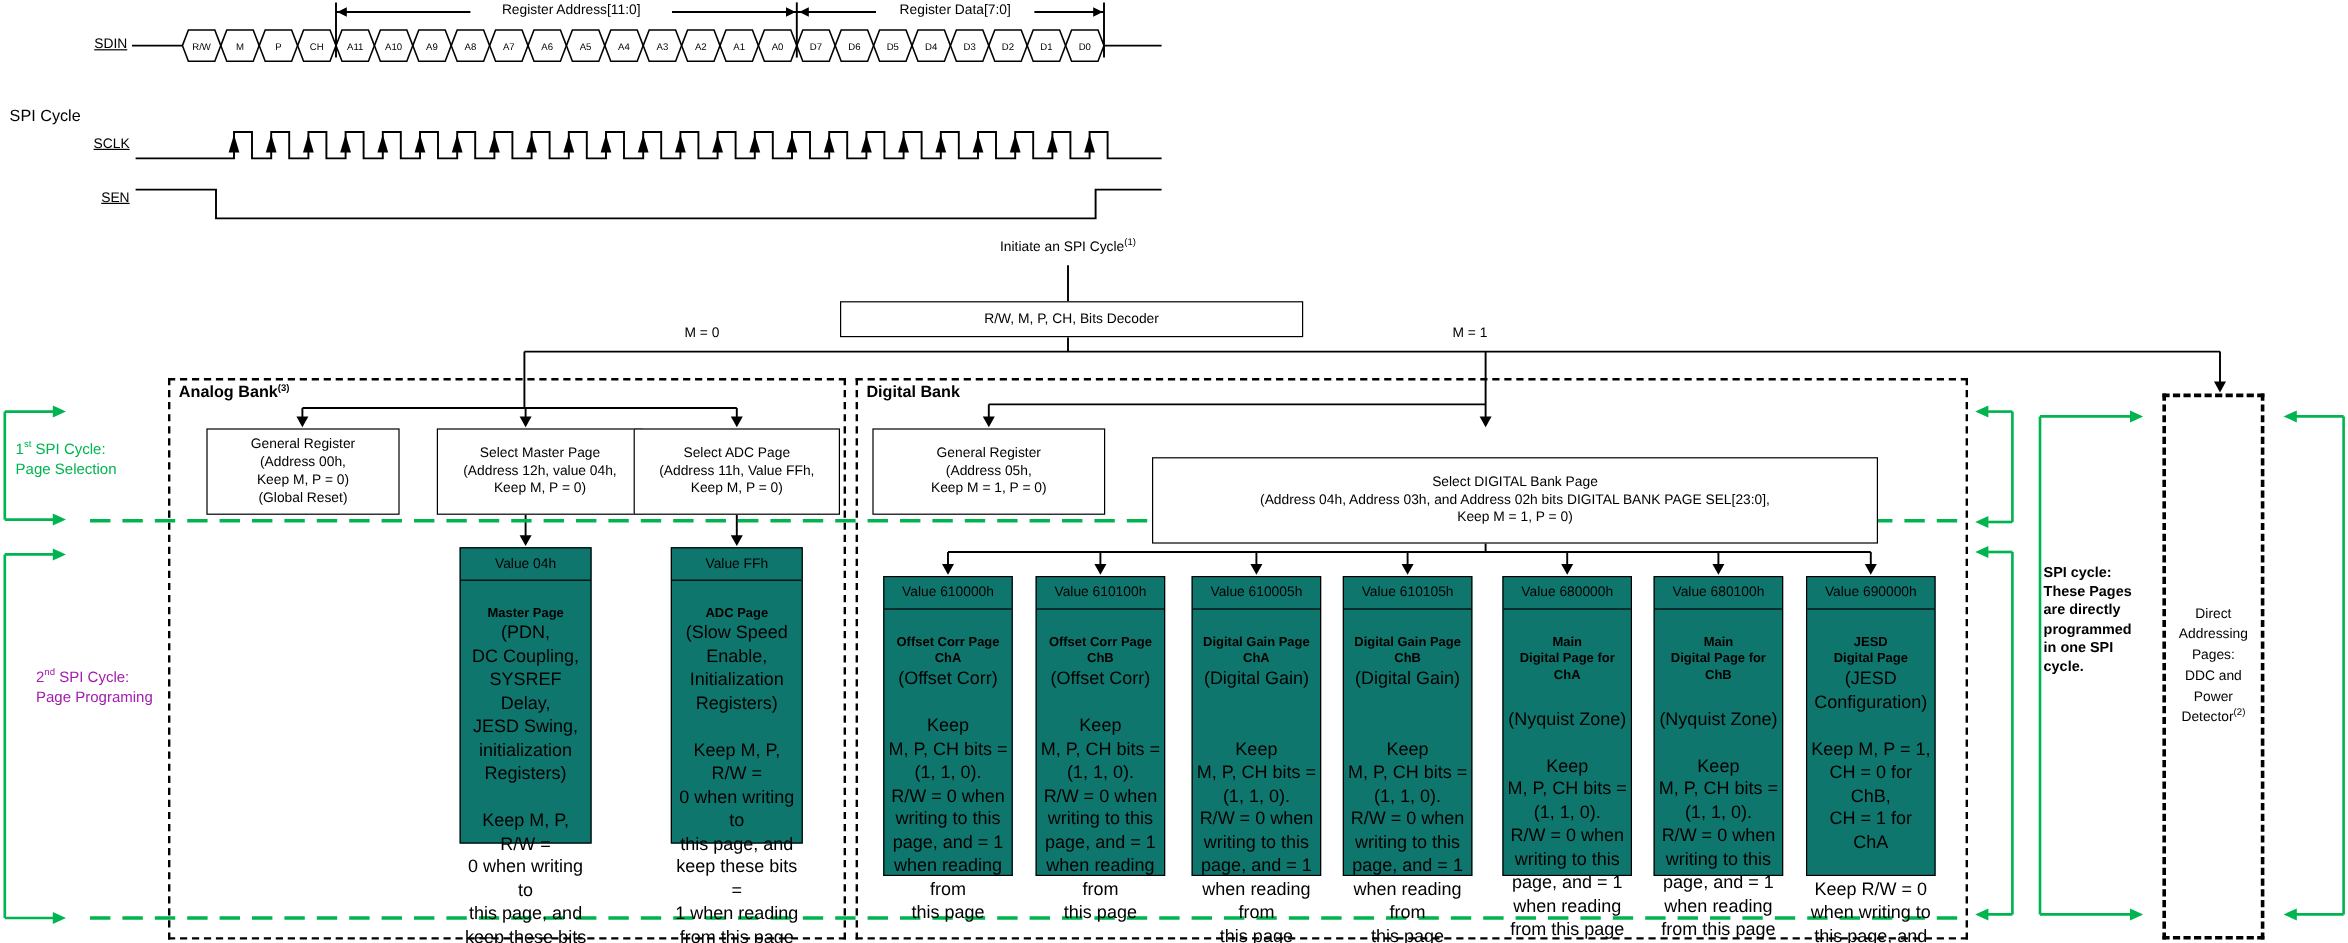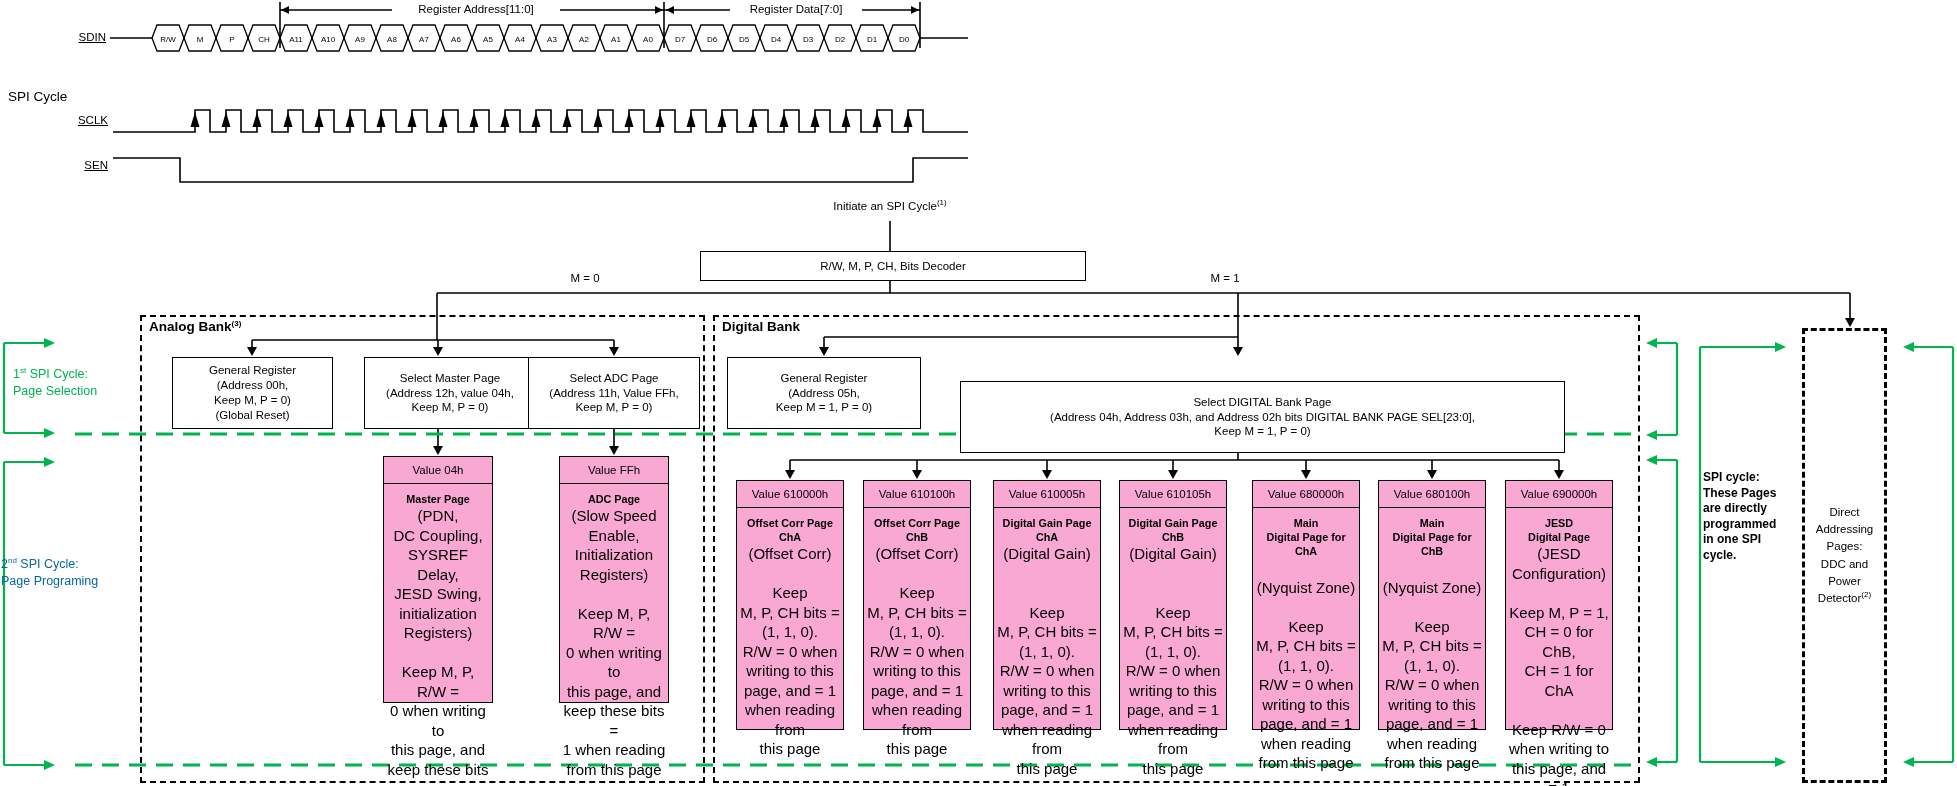--- a/index.html
+++ b/index.html
@@ -6,24 +6,24 @@
   .canvas{position:relative;width:1957px;height:786px;background:#fff;overflow:hidden;
           font-family:"Liberation Sans", sans-serif;color:#000;}
   #wires{position:absolute;left:0;top:0;}
   .lbl{position:absolute;font-size:11.5px;white-space:pre-line;}
   .right{text-align:right;text-decoration:underline;}
   .center{text-align:center;}
   .bg{background:#fff;padding:0 4px;}
   .nbox{position:absolute;border:1.6px solid #000;background:#fff;box-sizing:border-box;
         display:flex;align-items:center;justify-content:center;text-align:center;
         font-size:11.5px;line-height:1.3;white-space:pre-line;}
-  .vbox{position:absolute;border:1.6px solid #000;background:#f9a8d4;box-sizing:border-box;}
+  .vbox{position:absolute;border:1.6px solid #000;background:#0f766e;box-sizing:border-box;}
   .vb-header{height:26px;border-bottom:1.6px solid #000;display:flex;align-items:center;
              justify-content:center;font-size:11.5px;}
-  .vb-title{font-weight:bold;font-size:10.8px;text-align:center;margin-top:8px;
+  .vb-title{font-weight:bold;font-size:10.8px;text-align:center;margin-top:20px;
             line-height:1.3;white-space:pre-line;}
   .vb-body{font-size:15px;text-align:center;line-height:1.3;white-space:pre-line;padding:0 2px;}
   .bank{position:absolute;border:2px dashed #000;box-sizing:border-box;}
   .bank-title{position:absolute;left:7px;top:2px;font-weight:bold;font-size:13.5px;}
   sup{font-size:8px;vertical-align:super;line-height:0;}
   .green-note{position:absolute;font-size:12.5px;line-height:1.32;}
   .direct{position:absolute;border:3px dashed #000;box-sizing:border-box;
           display:flex;align-items:center;justify-content:center;text-align:center;
           font-size:11.5px;line-height:1.5;}
   .spinote{position:absolute;font-weight:bold;font-size:12px;line-height:1.3;white-space:pre-line;}
@@ -396,18 +396,18 @@
 Addressing
 Pages:
 DDC and
 Power</span><br><span>Detector</span><sup>(2)</sup></div>
   </div>
 
   <div class="green-note" id="cycle1" style="left: 13px; top: 366px; color: rgb(0, 180, 80);">
     <div><span>1</span><sup>st</sup><span> SPI Cycle:</span></div>
     <div>Page Selection</div>
   </div>
-  <div class="green-note" id="cycle2" style="left: 1px; top: 556px; color: #0369a1;">
+  <div class="green-note" id="cycle2" style="left: 30px; top: 556px; color: #a21caf;">
     <div><span>2</span><sup>nd</sup><span> SPI Cycle:</span></div>
     <div>Page Programing</div>
   </div>
 
 </div>
 
 </body></html>

